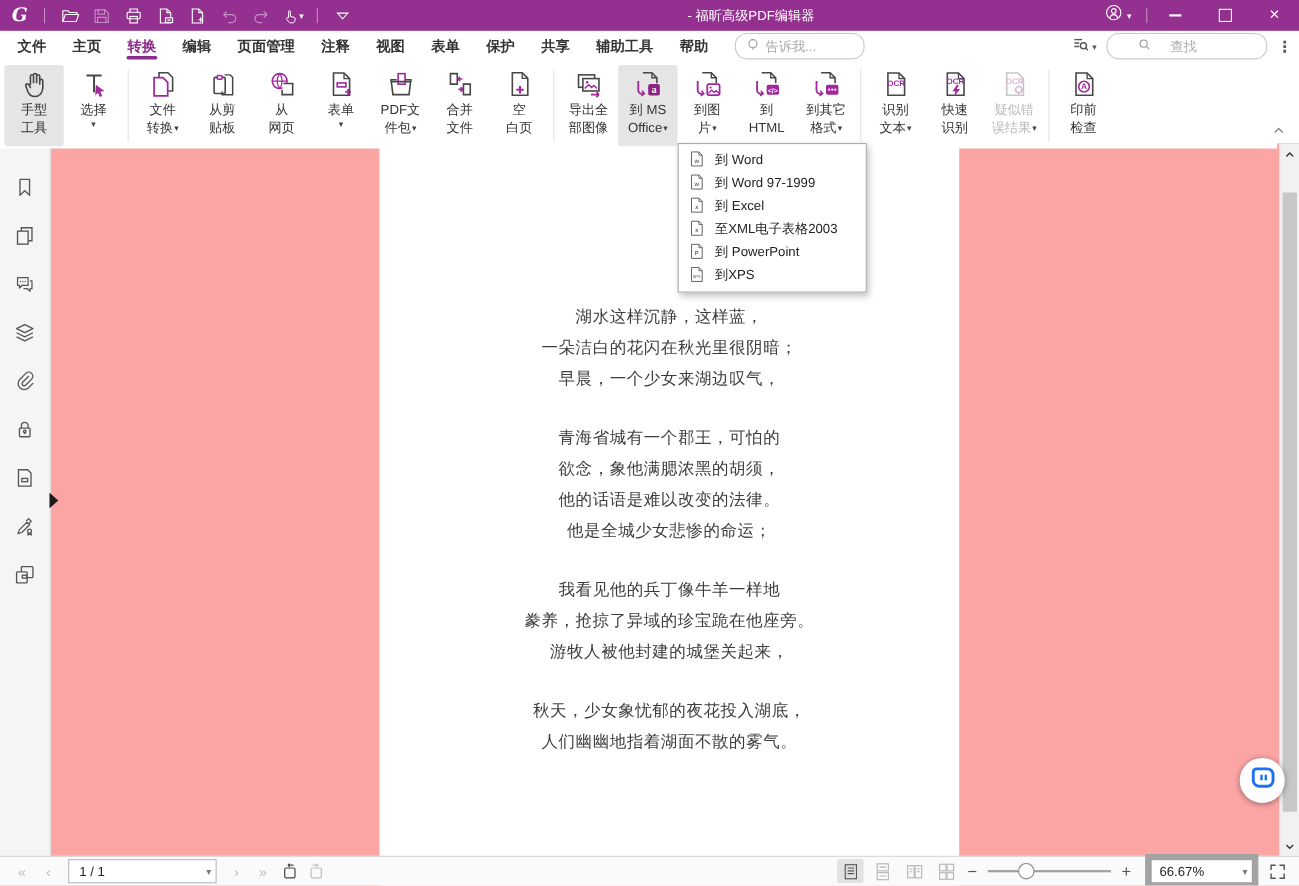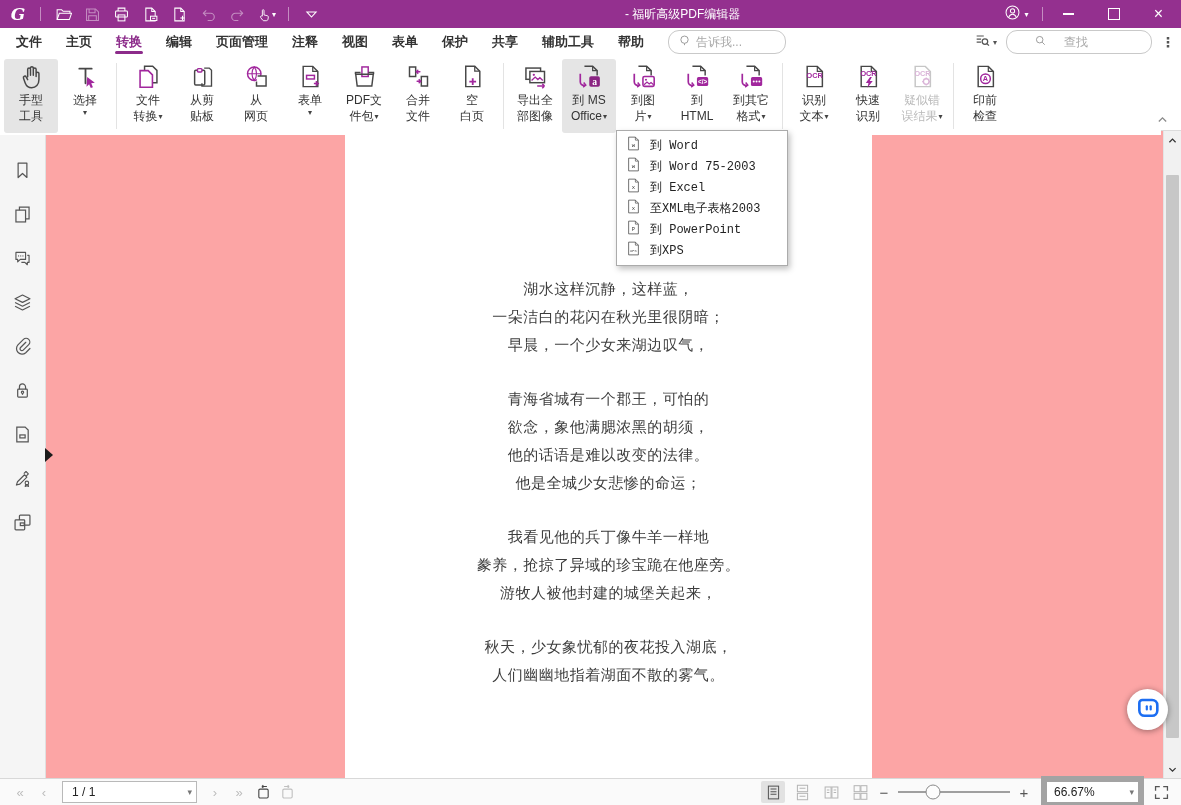--- a/index.html
+++ b/index.html
@@ -558,36 +558,36 @@
       </svg>
     </div>
   <div class="vs-thumb"></div>
   <div class="vs-down">
       <svg viewBox="0 0 16 16" fill="none" stroke="#333" stroke-width="1.8">
         <path d="M3.5 6L8 10.5 12.5 6"></path>
       </svg>
     </div>
 </div>
 
-<div class="dropdown" id="office-menu" style="left: 616px; font-family: Liberation Mono, monospace;">
+<div class="dropdown" id="office-menu" style="left: 616px;">
     <div class="dd-item">
       <span><svg viewBox="0 0 20 20">
           <path d="M3.5 1.5h9l4 4v13h-13z" fill="#fff" stroke="#555" stroke-width="1.1"></path>
           <path d="M12.5 1.5v4h4" fill="none" stroke="#555" stroke-width="1"></path>
           <text x="9.8" y="14.5" text-anchor="middle" font-size="7.5" fill="#333">w</text>
         </svg></span>
       <span>到 Word</span>
     </div>
     <div class="dd-item">
       <span><svg viewBox="0 0 20 20">
           <path d="M3.5 1.5h9l4 4v13h-13z" fill="#fff" stroke="#555" stroke-width="1.1"></path>
           <path d="M12.5 1.5v4h4" fill="none" stroke="#555" stroke-width="1"></path>
           <text x="9.8" y="14.5" text-anchor="middle" font-size="7.5" fill="#333">w</text>
         </svg></span>
-      <span>到 Word 75-2003</span>
+      <span>到 Word 97-1999</span>
     </div>
     <div class="dd-item">
       <span><svg viewBox="0 0 20 20">
           <path d="M3.5 1.5h9l4 4v13h-13z" fill="#fff" stroke="#555" stroke-width="1.1"></path>
           <path d="M12.5 1.5v4h4" fill="none" stroke="#555" stroke-width="1"></path>
           <text x="9.8" y="14.5" text-anchor="middle" font-size="7.5" fill="#333">x</text>
         </svg></span>
       <span>到 Excel</span>
     </div>
     <div class="dd-item">

